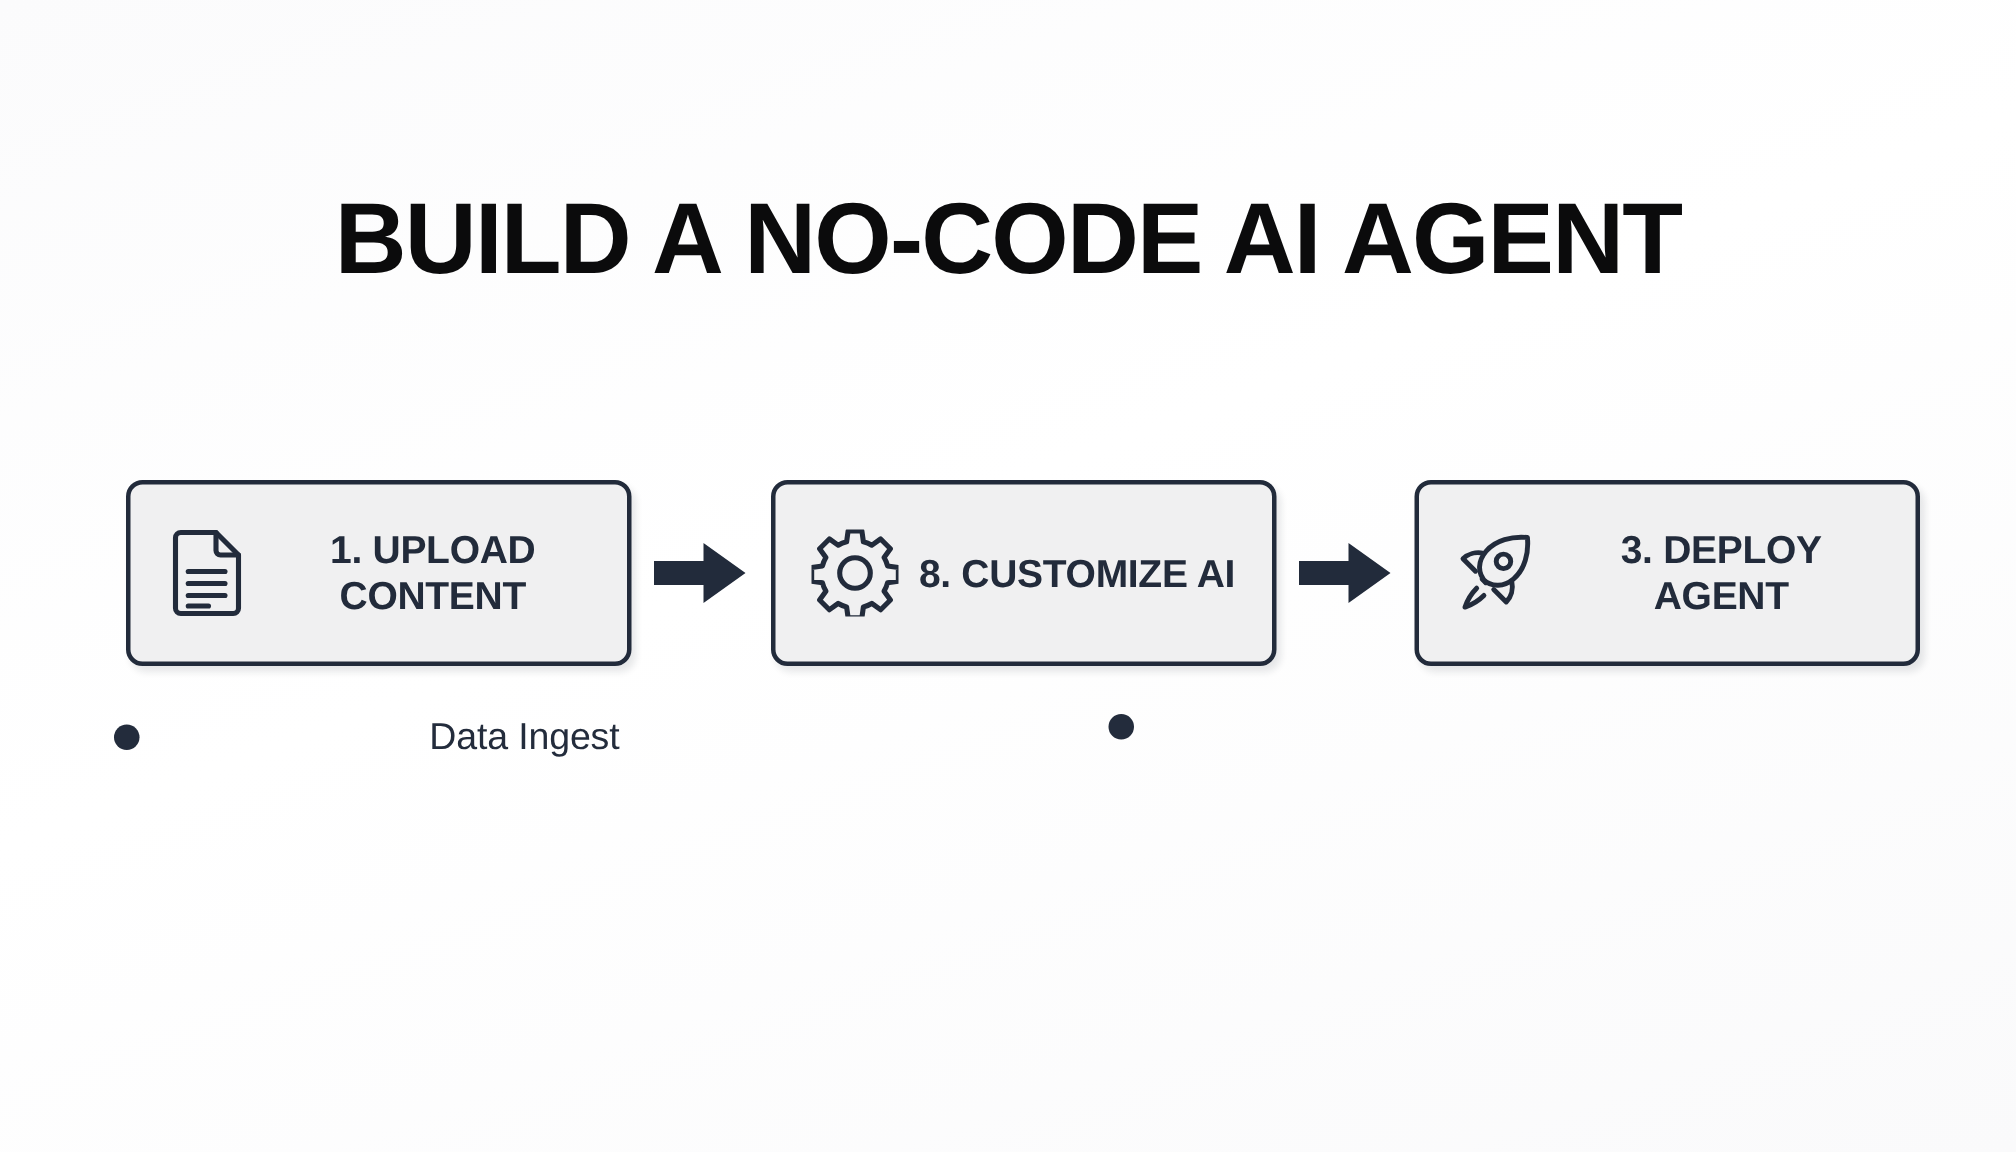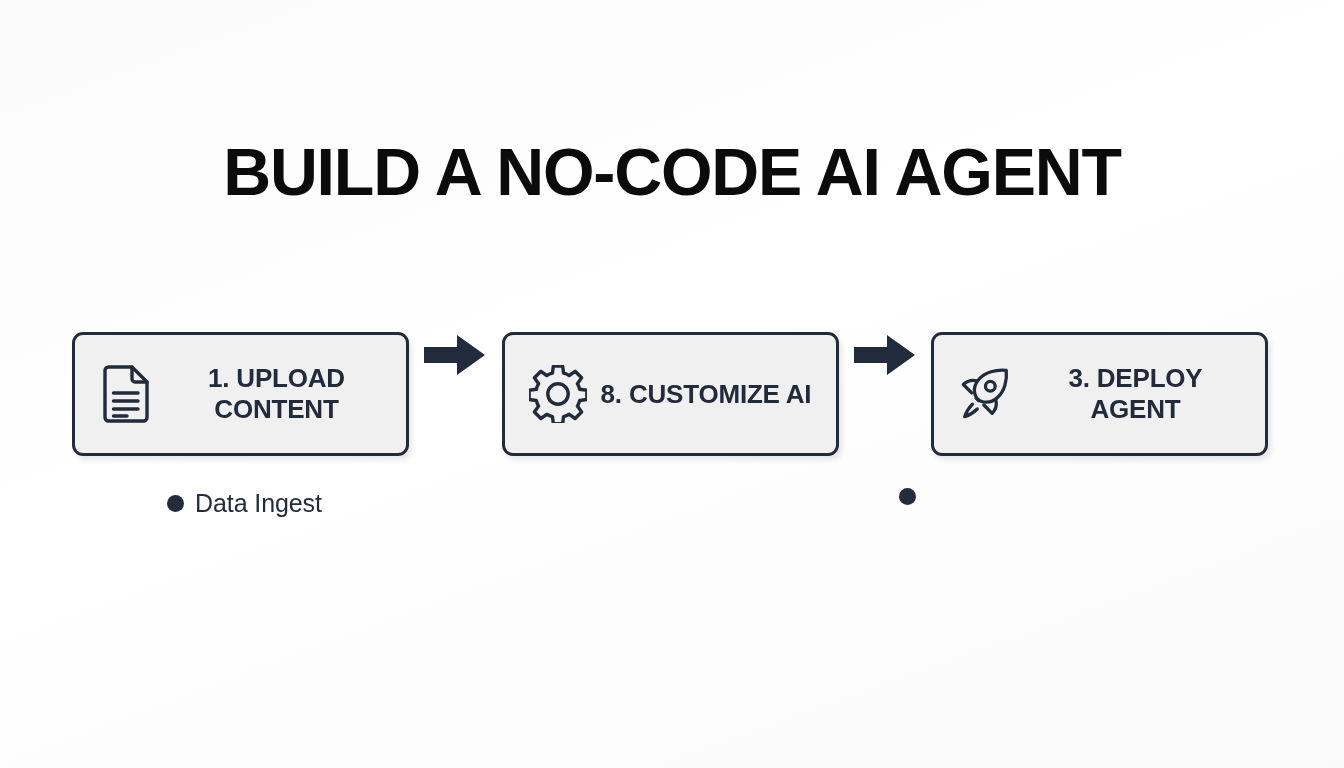--- a/index.html
+++ b/index.html
@@ -12,21 +12,20 @@
   body {
     font-family: "Liberation Sans", sans-serif;
     background: linear-gradient(160deg, #fbfbfc 0%, #ffffff 45%, #fafafb 100%);
     overflow: hidden;
     position: relative;
   }
 
   .slide {
     position: absolute;
     inset: 0;
-    margin-top: 12px;
   }
 
   
   .title {
     position: absolute;
     top: 122px;
     left: 0;
     width: 1344px;
     text-align: center;
     font-size: 67px;
@@ -35,24 +34,25 @@
     letter-spacing: -1.2px;
     color: #0b0b0c;
     white-space: nowrap;
     transform: scaleX(0.99);
   }
 
   
   .flow {
     position: absolute;
     top: 320px;
-    left: 72px;
+    left: 84px;
     width: 1196px;
     height: 124px;
     display: flex;
+    align-items: center;
     justify-content: space-between;
   }
 
   .card {
     width: 337px;
     height: 124px;
     background: #f0f0f1;
     border: 3px solid #222b3b;
     border-radius: 11px;
     display: flex;
@@ -105,21 +105,21 @@
     height: 40px;
     display: flex;
     align-items: flex-start;
     justify-content: space-between;
   }
 
   .caption-slot {
     width: 337px;
     display: flex;
     align-items: center;
-    justify-content: center;
+    justify-content: space-between;
     gap: 11px;
   }
   .caption-spacer { width: 66px; flex: 0 0 auto; }
 
   .caption-dot {
     width: 17px;
     height: 17px;
     border-radius: 50%;
     background: #232c3c;
     flex: 0 0 auto;

